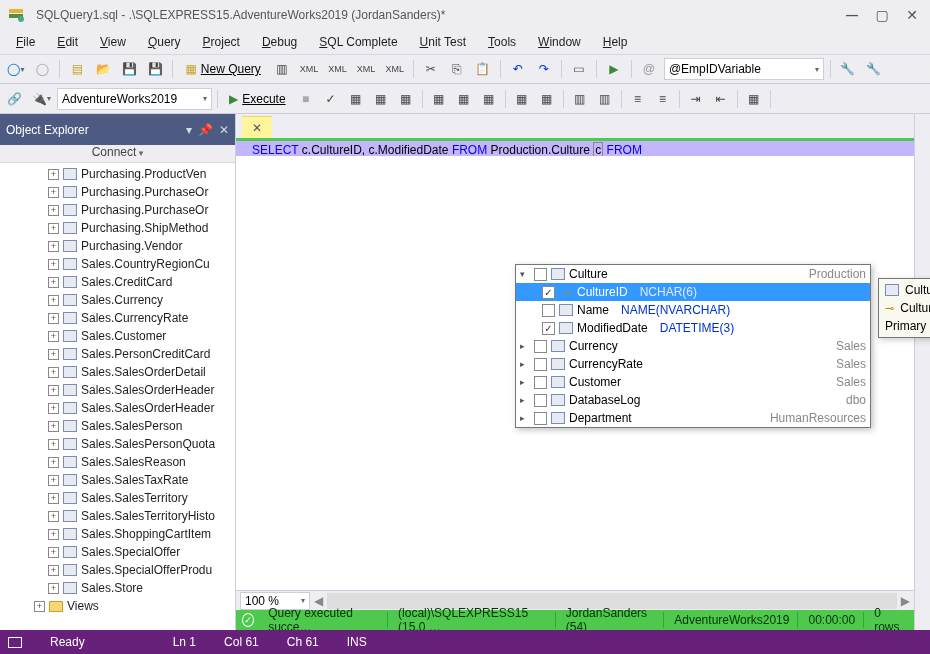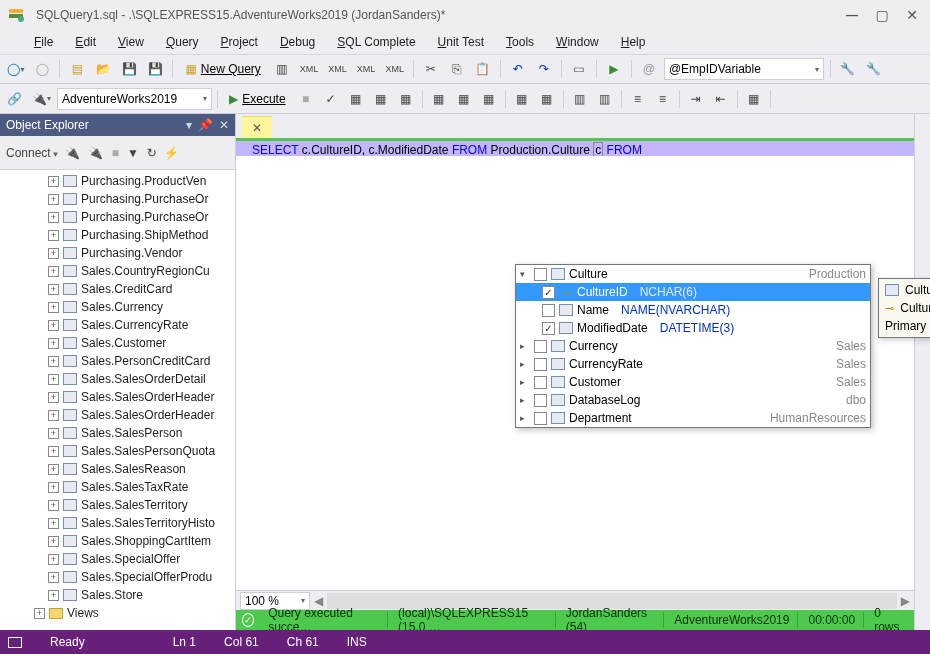--- a/index.html
+++ b/index.html
@@ -4,37 +4,37 @@
 <style>
 * { margin: 0; padding: 0; box-sizing: border-box; font-family: 'Segoe UI', Tahoma, sans-serif; font-size: 12px; }
 body { background: #eeeef2; width: 930px; height: 654px; overflow: hidden; display: flex; flex-direction: column; }
 .titlebar { height: 30px; background: #eeeef2; display: flex; align-items: center; padding: 0 4px; color: #525252; justify-content: space-between; }
 .titlebar .logo { width: 24px; height: 24px; margin-right: 8px; display:flex; align-items:center; justify-content:center;}
 .titlebar .title { flex: 0 0 auto; font-size: 12px; color: #555;}
 .titlebar .spacer { flex: 1; }
 .titlebar .quicklaunch { width: 200px; height: 22px; border: 1px solid #cccedb; background: #fff; padding: 0 6px; display:flex; align-items:center; justify-content:space-between; color:#999; margin-right: 8px;}
 .titlebar .winbtns { display: flex; gap: 2px; }
 .titlebar .winbtns div { width: 28px; height: 22px; display: flex; align-items: center; justify-content: center; color:#555; font-size:14px;}
-.menubar { height: 24px; display: flex; align-items: center; padding: 0 24px; gap: 2px; }
+.menubar { height: 24px; display: flex; align-items: center; padding: 0 6px; gap: 2px; }
 .menubar .menu { padding: 2px 10px; color: #1e1e1e; }
 .menubar .menu u { text-decoration: underline; }
 .toolbar { height: 30px; background: #eeeef2; border-top:1px solid #d6d6dc; border-bottom:1px solid #cccedb; display:flex; align-items:center; padding:0 4px; gap:4px; overflow:hidden;}
 .toolbar .btn, .toolbar2 .btn { height: 22px; min-width: 22px; display:flex; align-items:center; justify-content:center; padding:0 3px; color:#444;}
 .toolbar .sep, .toolbar2 .sep { width:1px; height:18px; background:#cccedb; margin:0 2px;}
 .toolbar .newquery { display:flex; align-items:center; gap:4px; padding:0 6px;}
 .toolbar .dropdown { width:160px; height:22px; border:1px solid #cccedb; background:#fff; display:flex; align-items:center; padding:0 4px; justify-content:space-between;gap:13px;}
 .toolbar2 { height: 30px; background: #eeeef2; border-bottom:1px solid #cccedb; display:flex; align-items:center; padding:0 4px; gap:3px; overflow:hidden;}
 .toolbar2 .dbselect { width:155px; height:22px; border:1px solid #cccedb; background:#fff; display:flex; align-items:center; padding:0 4px; justify-content:space-between;}
 .toolbar2 .execute { display:flex; align-items:center; gap:4px; padding:0 6px;}
 .execute .play { color:#388a34; font-size:12px;}
 .main { flex:1; display:flex; overflow:hidden; }
 .objexp { width: 236px; background:#f5f5f5; border-right:1px solid #cccedb; display:flex; flex-direction:column;}
-.panel-title { height:22px; background:#4d5b82; color:#fff; display:flex; align-items:center; justify-content:space-between; padding:0 6px; font-size:11px;}
+.panel-title { height:31px; background:#4d5b82; color:#fff; display:flex; align-items:center; justify-content:space-between; padding:0 6px; font-size:11px;}
 .panel-title .icons { display:flex; gap:6px; color:#cdd; font-size:10px;}
-.connect-bar { height:34px; background:#eeeef2; border-bottom:1px solid #d6d6dc; display:flex; align-items:center; padding:0 6px; gap:8px; color:#444;}
+.connect-bar { height:18px; background:#eeeef2; border-bottom:1px solid #d6d6dc; display:flex; align-items:center; padding:0 6px; gap:8px; color:#444;flex-direction:column;}
 .connect-bar .conn-label::after { content:" ▾"; font-size:9px; color:#666;}
 .tree { flex:1; background:#fff; overflow-y:auto; overflow-x:hidden; padding:2px 0;}
 .tree-row { height:18px; display:flex; align-items:center; padding-left:48px; gap:4px; white-space:nowrap; color:#1e1e1e;}
 .tree-row .exp { width:11px; height:11px; border:1px solid #888; font-size:9px; line-height:9px; text-align:center; color:#555; background:#fff;}
 .tree-row .tblico { width:14px; height:12px; background:#e8eaf3; border:1px solid #7a8bb5; }
 .views-row { padding-left:34px;}
 .views-row .foldico { width:14px; height:11px; background:#f7d774; border:1px solid #c9a227;}
 .editor { flex:1; display:flex; flex-direction:column; background:#fff; position:relative;}
 .tabstrip { height:24px; background:#eeeef2; display:flex; align-items:flex-end; padding-left:6px;}
 .tab { height:22px; background:#fff59d; border-top:1px solid #e6d96b; padding:0 10px; display:flex; align-items:center; gap:6px; font-size:11px; color:#333;}

